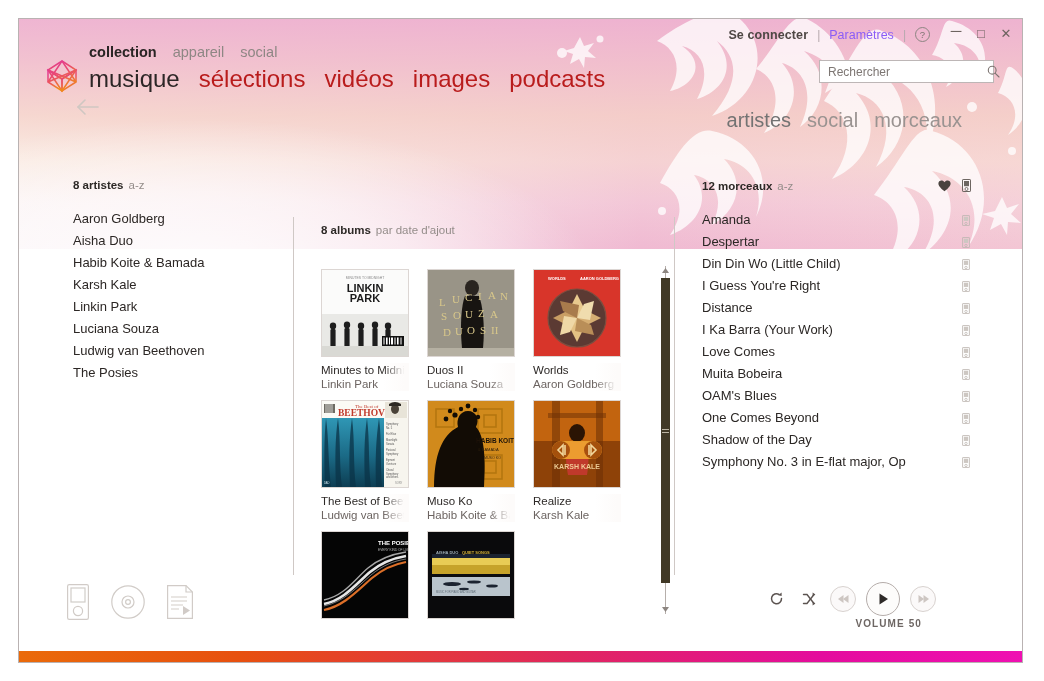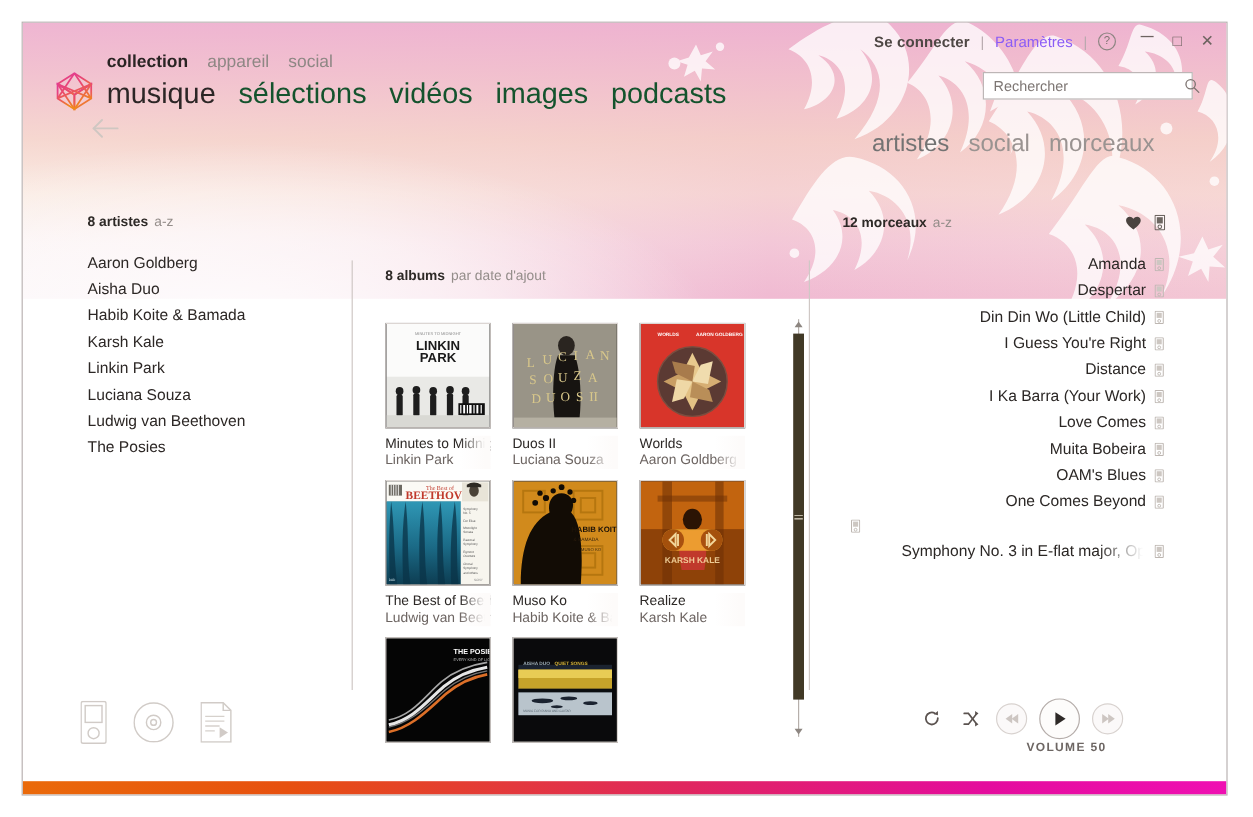--- a/index.html
+++ b/index.html
@@ -101,21 +101,21 @@
   #nav-upper .nav-u {
     color: #8e8784; cursor: pointer;
   }
   #nav-upper .nav-u.active { color: #2a2424; font-weight: bold; }
 
   #nav-lower {
     position: absolute; left: 44px; top: 21px;
     display: flex; align-items: baseline; gap: 19px;
     font-size: 24px; font-weight: 300;
   }
-  #nav-lower .nav-l { color: #14532d; cursor: pointer; }
+  #nav-lower .nav-l { color: #b91c1c; cursor: pointer; }
   #nav-lower .nav-l.active { color: #2c2626; }
 
   #back-arrow {
     position: absolute; left: 55px; top: 75px;
     width: 30px; height: 26px; cursor: pointer; z-index: 15;
   }
 
   
   #search-box {
     position: absolute; right: 28px; top: 41px;
@@ -218,21 +218,21 @@
 
   
   #songs-col { position: absolute; left: 662px; top: 160px; width: 300px; z-index: 10; }
   #songs-divider {
     position: absolute; left: 655px; top: 198px;
     width: 1px; height: 358px; background: #cfc8c5; z-index: 9;
   }
   #songs-head { display: flex; align-items: center; padding: 0 4px 0 21px; }
   #songs-head .spacer { flex: 1; }
   .head-icon { width: 22px; display: flex; justify-content: center; cursor: pointer; }
-  #songs-list { margin-top: 17px; text-align: right; }
+  #songs-list { margin-top: 17px; }
   .song-item {
     display: flex; align-items: center;
     padding: 4px 4px 4px 21px; cursor: pointer;
   }
   .song-title {
     flex: 1; font-size: 13px; color: #2b2725;
     white-space: nowrap; overflow: hidden; line-height: 14px;
     position: relative;
   }
   .song-sync { width: 22px; display: flex; justify-content: center; }
@@ -811,20 +811,21 @@
         <div class="song-title">One Comes Beyond</div>
         <div class="song-sync">
           <svg width="8" height="11" viewBox="0 0 9 13">
               <rect x="0.5" y="0.5" width="8" height="12" rx="0.6" fill="none" stroke="#bdb6b1" stroke-width="1"></rect>
               <rect x="2" y="2" width="5" height="5" fill="#cdc7c2"></rect>
               <circle cx="4.5" cy="10" r="1.4" fill="none" stroke="#bdb6b1" stroke-width="0.9"></circle>
             </svg>
         </div>
       </div>
       <div class="song-item">
+        <div class="song-title">Shadow of the Day</div>
         <div class="song-sync">
           <svg width="8" height="11" viewBox="0 0 9 13">
               <rect x="0.5" y="0.5" width="8" height="12" rx="0.6" fill="none" stroke="#bdb6b1" stroke-width="1"></rect>
               <rect x="2" y="2" width="5" height="5" fill="#cdc7c2"></rect>
               <circle cx="4.5" cy="10" r="1.4" fill="none" stroke="#bdb6b1" stroke-width="0.9"></circle>
             </svg>
         </div>
       </div>
       <div class="song-item" id="song-last">
         <div class="song-title">Symphony No. 3 in E-flat major, Op</div>

